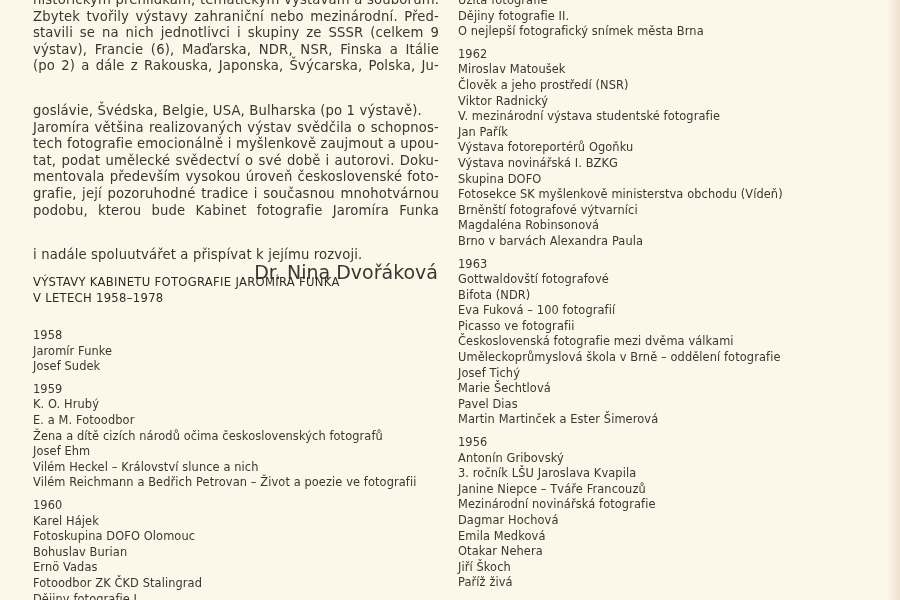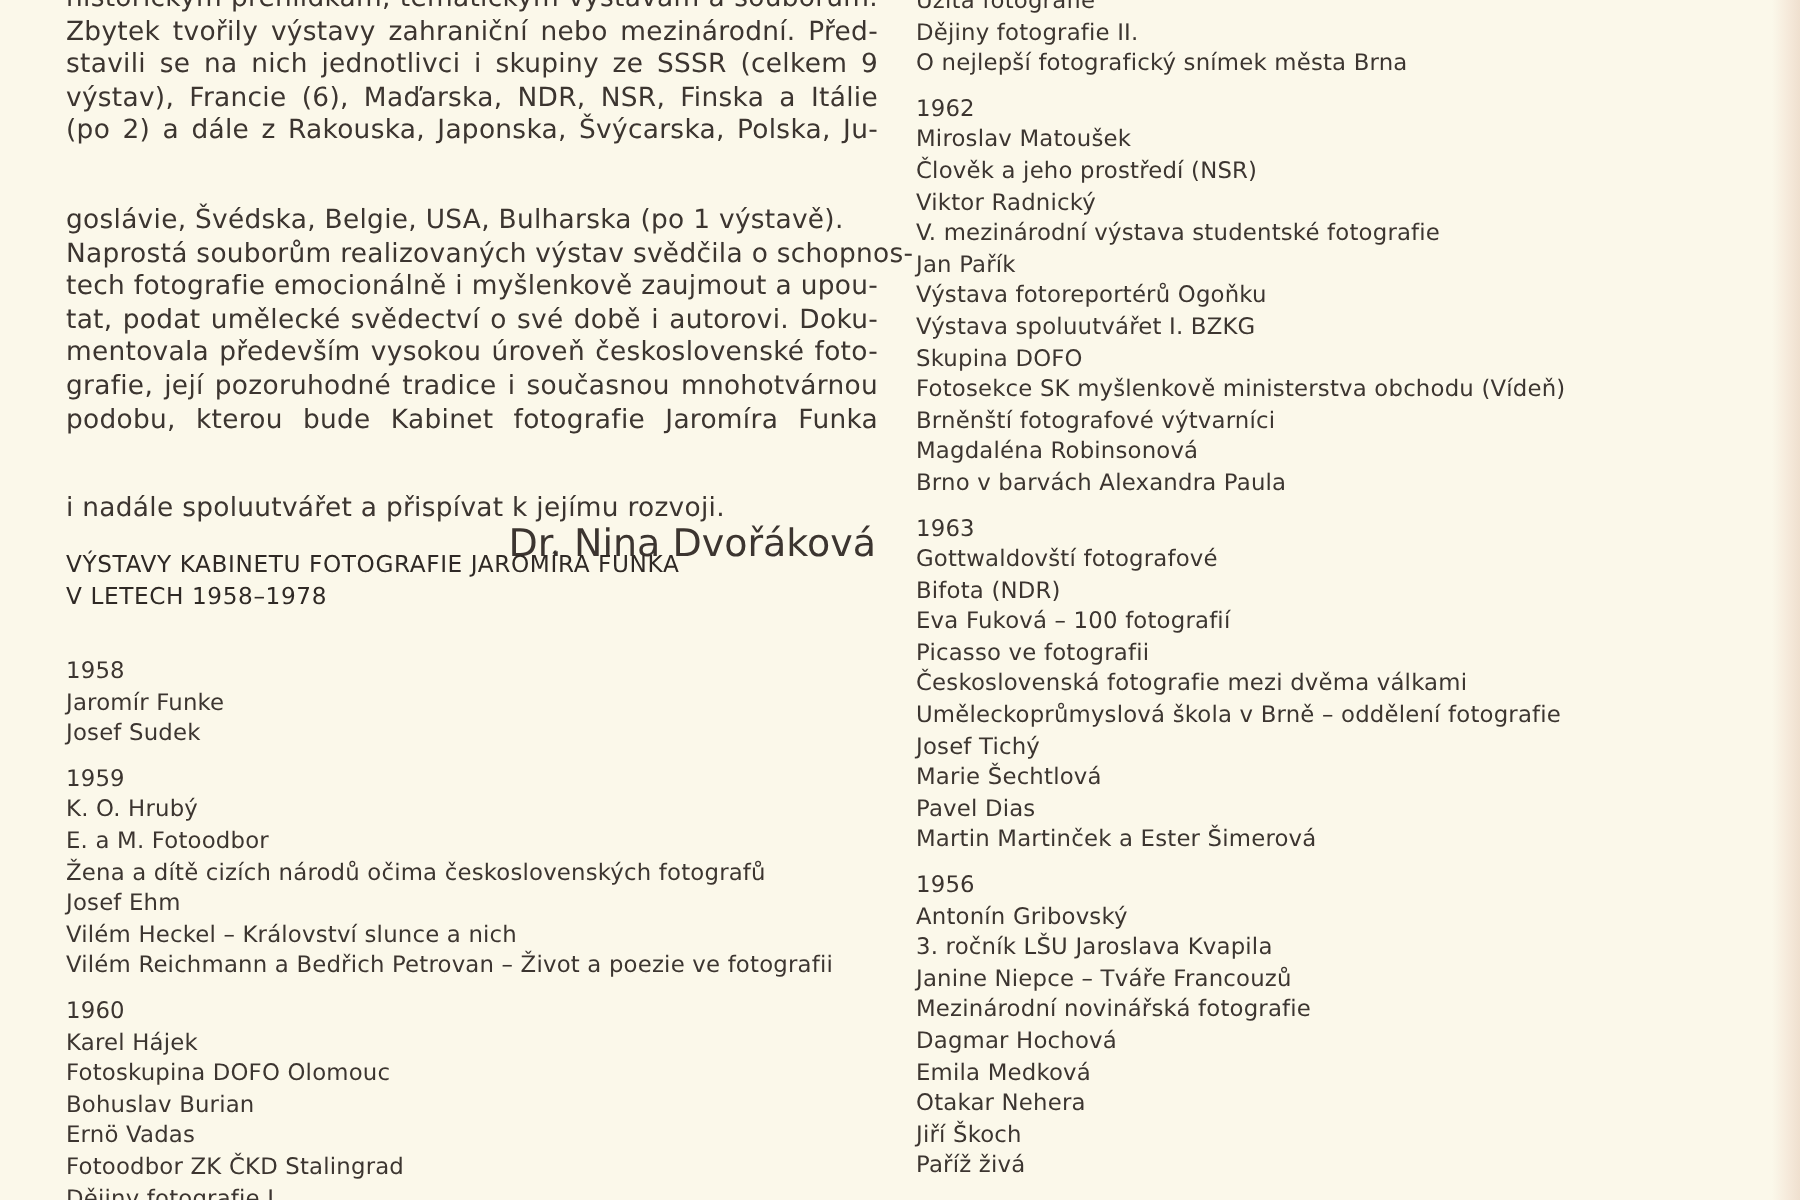--- a/index.html
+++ b/index.html
@@ -41,21 +41,21 @@
 <div class="page-edge"></div>
 
 <div class="col-left">
   <p class="para">
     <span class="line">historickým přehlídkám, tematickým výstavám a souborům.</span>
     <span class="line">Zbytek tvořily výstavy zahraniční nebo mezinárodní. Před-</span>
     <span class="line">stavili se na nich jednotlivci i skupiny ze SSSR (celkem 9</span>
     <span class="line">výstav), Francie (6), Maďarska, NDR, NSR, Finska a Itálie</span>
     <span class="line">(po 2) a dále z Rakouska, Japonska, Švýcarska, Polska, Ju-</span>
     <span class="line last">goslávie, Švédska, Belgie, USA, Bulharska (po 1 výstavě).</span>
-    <span class="line">Naprostá souborům realizovaných výstav svědčila o schopnos-</span>
+    <span class="line">Jaromíra většina realizovaných výstav svědčila o schopnos-</span>
     <span class="line">tech fotografie emocionálně i myšlenkově zaujmout a upou-</span>
     <span class="line">tat, podat umělecké svědectví o své době i autorovi. Doku-</span>
     <span class="line">mentovala především vysokou úroveň československé foto-</span>
     <span class="line">grafie, její pozoruhodné tradice i současnou mnohotvárnou</span>
     <span class="line">podobu, kterou bude Kabinet fotografie Jaromíra Funka</span>
     <span class="line last">i nadále spoluutvářet a přispívat k jejímu rozvoji.</span>
   </p>
   <span class="signature">Dr. Nina Dvořáková</span>
 </div>
 
@@ -97,21 +97,21 @@
     <span class="entry">O nejlepší fotografický snímek města Brna</span>
   </div>
   <div class="list-block">
     <span class="year">1962</span>
     <span class="entry">Miroslav Matoušek</span>
     <span class="entry">Člověk a jeho prostředí (NSR)</span>
     <span class="entry">Viktor Radnický</span>
     <span class="entry">V. mezinárodní výstava studentské fotografie</span>
     <span class="entry">Jan Pařík</span>
     <span class="entry">Výstava fotoreportérů Ogoňku</span>
-    <span class="entry">Výstava spoluutvářet I. BZKG</span>
+    <span class="entry">Výstava novinářská I. BZKG</span>
     <span class="entry">Skupina DOFO</span>
     <span class="entry">Fotosekce SK myšlenkově ministerstva obchodu (Vídeň)</span>
     <span class="entry">Brněnští fotografové výtvarníci</span>
     <span class="entry">Magdaléna Robinsonová</span>
     <span class="entry">Brno v barvách Alexandra Paula</span>
   </div>
   <div class="list-block">
     <span class="year">1963</span>
     <span class="entry">Gottwaldovští fotografové</span>
     <span class="entry">Bifota (NDR)</span>

